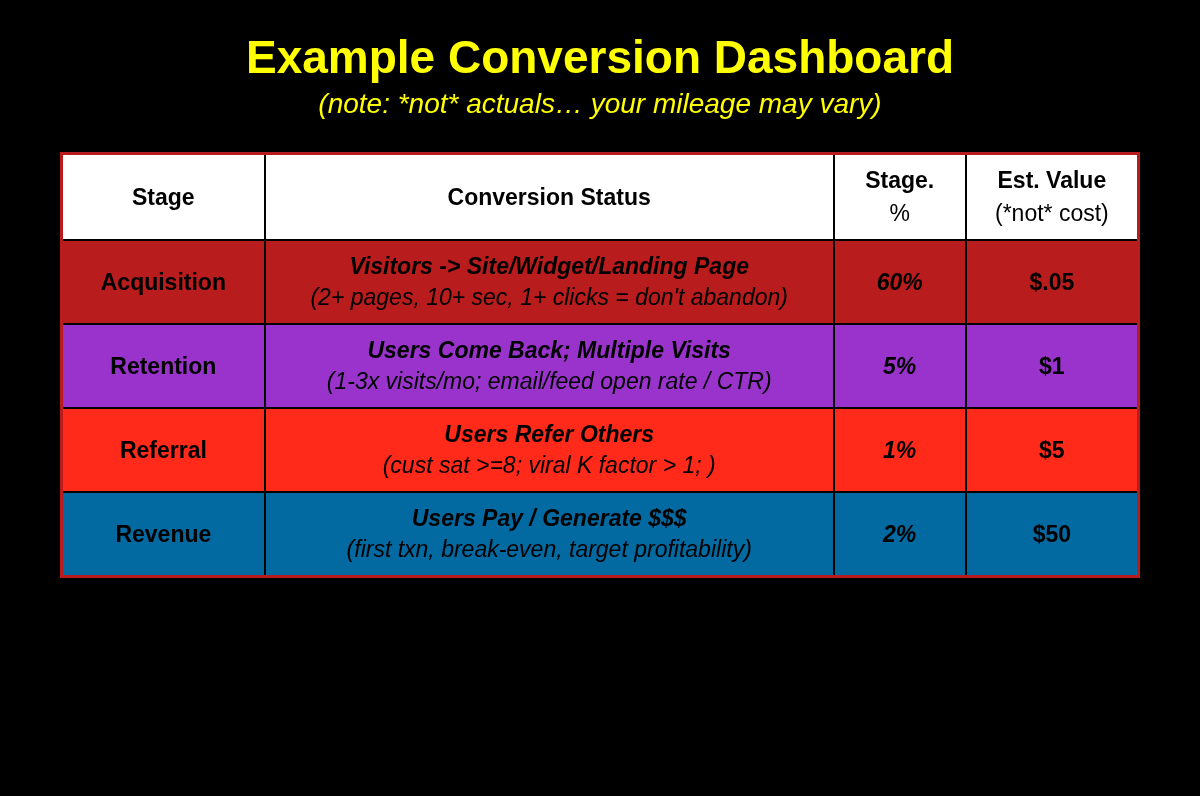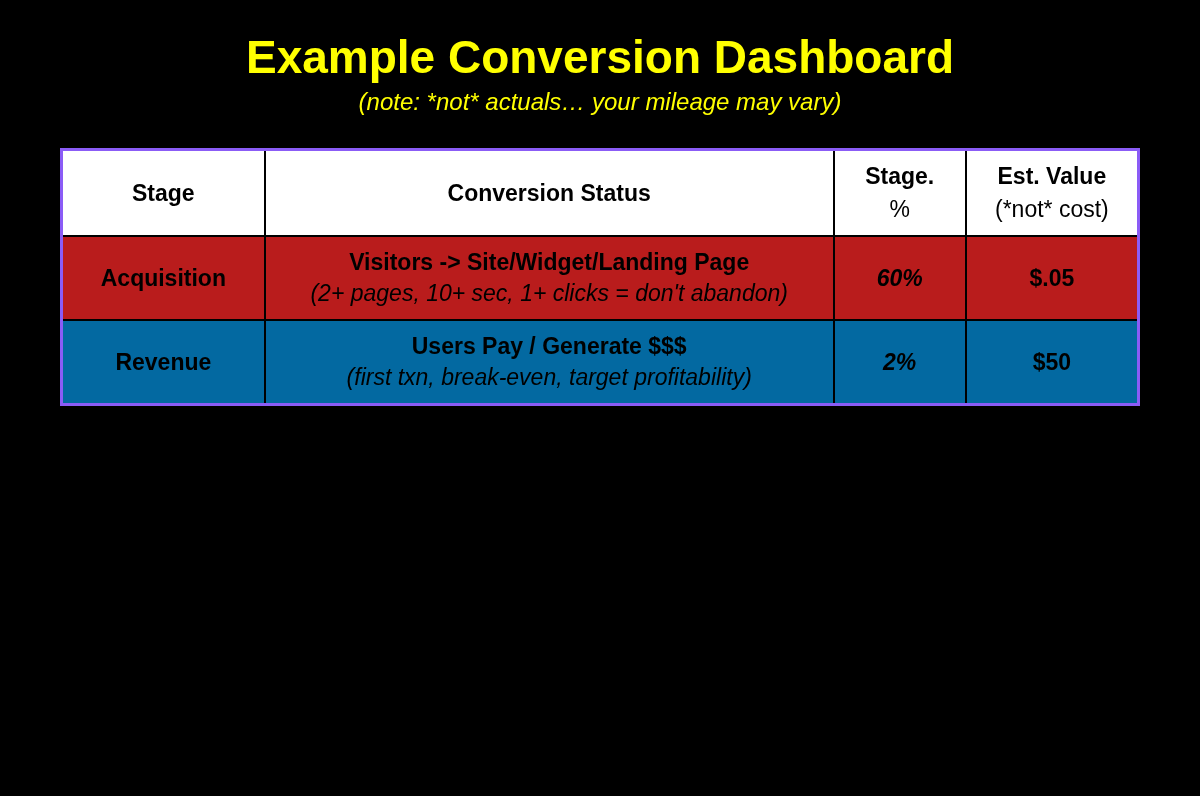--- a/index.html
+++ b/index.html
@@ -21,28 +21,28 @@
     .title {
       color: #ffff00;
       font-size: 46px;
       font-weight: bold;
       text-align: right;
       margin-bottom: 4px;
     }
     .subtitle {
       color: #ffff00;
       font-style: italic;
-      font-size: 24px;
+      font-size: 28px;
       text-align: center;
       margin-bottom: 32px;
     }
     table {
       width: 100%;
       border-collapse: collapse;
-      border: 3px solid #8b5cf6;
+      border: 3px solid #b91c1c;
     }
     th, td {
       border: 2px solid #000;
       text-align: center;
       vertical-align: middle;
       padding: 12px 10px;
       font-size: 23px;
       color: #000;
     }
     thead tr { background: #fff; }
@@ -56,20 +56,21 @@
       font-weight: bold;
       width: 200px;
     }
     .status-cell { width: 560px; }
     .conv-cell { width: 130px; font-weight: bold; font-style: italic; }
     .value-cell { width: 170px; font-weight: bold; }
     .status-main {
       font-weight: bold;
       display: block;
       margin-bottom: 4px;
+      font-style: italic;
     }
     .status-sub {
       font-weight: normal;
       display: block;
       font-style: italic;
     }
     .row-acquisition { background: #b91c1c; }
     .row-activation  { background: #33d6ff; }
     .row-retention   { background: #9933cc; }
     .row-referral    { background: #ff2a1a; }
@@ -100,20 +101,38 @@
     <tbody>
       <tr class="row-acquisition">
         <td class="stage-label">Acquisition</td>
         <td class="status-cell">
           <span class="status-main">Visitors -&gt; Site/Widget/Landing Page</span>
           <span class="status-sub">(2+ pages, 10+ sec, 1+ clicks = don't abandon)</span>
         </td>
         <td class="conv-cell">60%</td>
         <td class="value-cell">$.05</td>
       </tr>
+      <tr class="row-retention">
+        <td class="stage-label">Retention</td>
+        <td class="status-cell">
+          <span class="status-main">Users Come Back; Multiple Visits</span>
+          <span class="status-sub">(1-3x visits/mo; email/feed open rate / CTR)</span>
+        </td>
+        <td class="conv-cell">5%</td>
+        <td class="value-cell">$1</td>
+      </tr>
+      <tr class="row-referral">
+        <td class="stage-label">Referral</td>
+        <td class="status-cell">
+          <span class="status-main">Users Refer Others</span>
+          <span class="status-sub">(cust sat &gt;=8; viral K factor &gt; 1; )</span>
+        </td>
+        <td class="conv-cell">1%</td>
+        <td class="value-cell">$5</td>
+      </tr>
       <tr class="row-revenue">
         <td class="stage-label">Revenue</td>
         <td class="status-cell">
           <span class="status-main">Users Pay / Generate $$$</span>
           <span class="status-sub">(first txn, break-even, target profitability)</span>
         </td>
         <td class="conv-cell">2%</td>
         <td class="value-cell">$50</td>
       </tr>
     </tbody>

